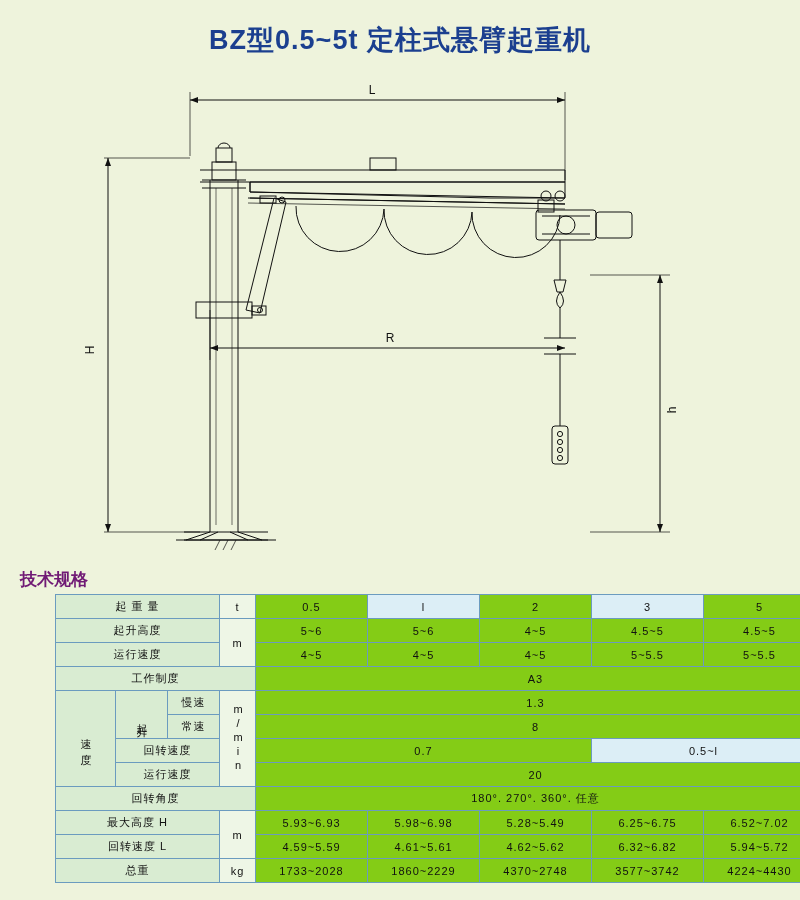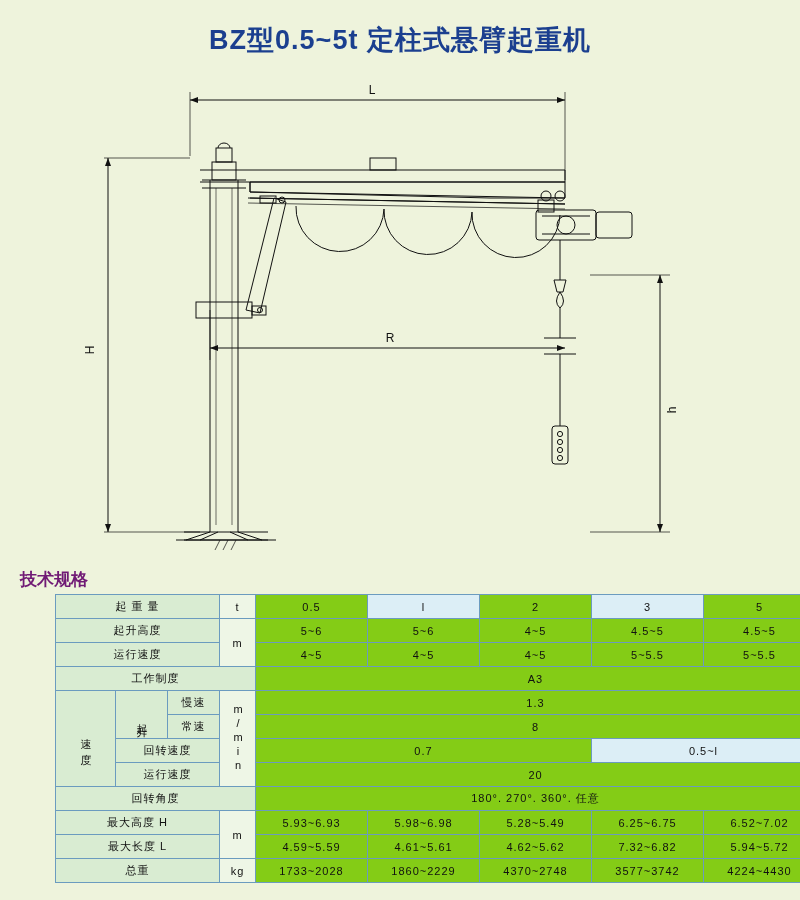--- a/index.html
+++ b/index.html
@@ -280,25 +280,25 @@
       <tr>
         <td class="hdr" colspan="3">最大高度 H</td>
         <td class="unit" rowspan="2">m</td>
         <td class="val">5.93~6.93</td>
         <td class="val">5.98~6.98</td>
         <td class="val">5.28~5.49</td>
         <td class="val">6.25~6.75</td>
         <td class="val">6.52~7.02</td>
       </tr>
       <tr>
-        <td class="hdr" colspan="3">最大长度 L</td>
+        <td class="hdr" colspan="3">回转速度 L</td>
         <td class="val">4.59~5.59</td>
         <td class="val">4.61~5.61</td>
         <td class="val">4.62~5.62</td>
-        <td class="val">7.32~6.82</td>
+        <td class="val">6.32~6.82</td>
         <td class="val">5.94~5.72</td>
       </tr>
       <tr>
         <td class="hdr" colspan="3">总重</td>
         <td class="unit">kg</td>
         <td class="val">1733~2028</td>
         <td class="val">1860~2229</td>
         <td class="val">4370~2748</td>
         <td class="val">3577~3742</td>
         <td class="val">4224~4430</td>

